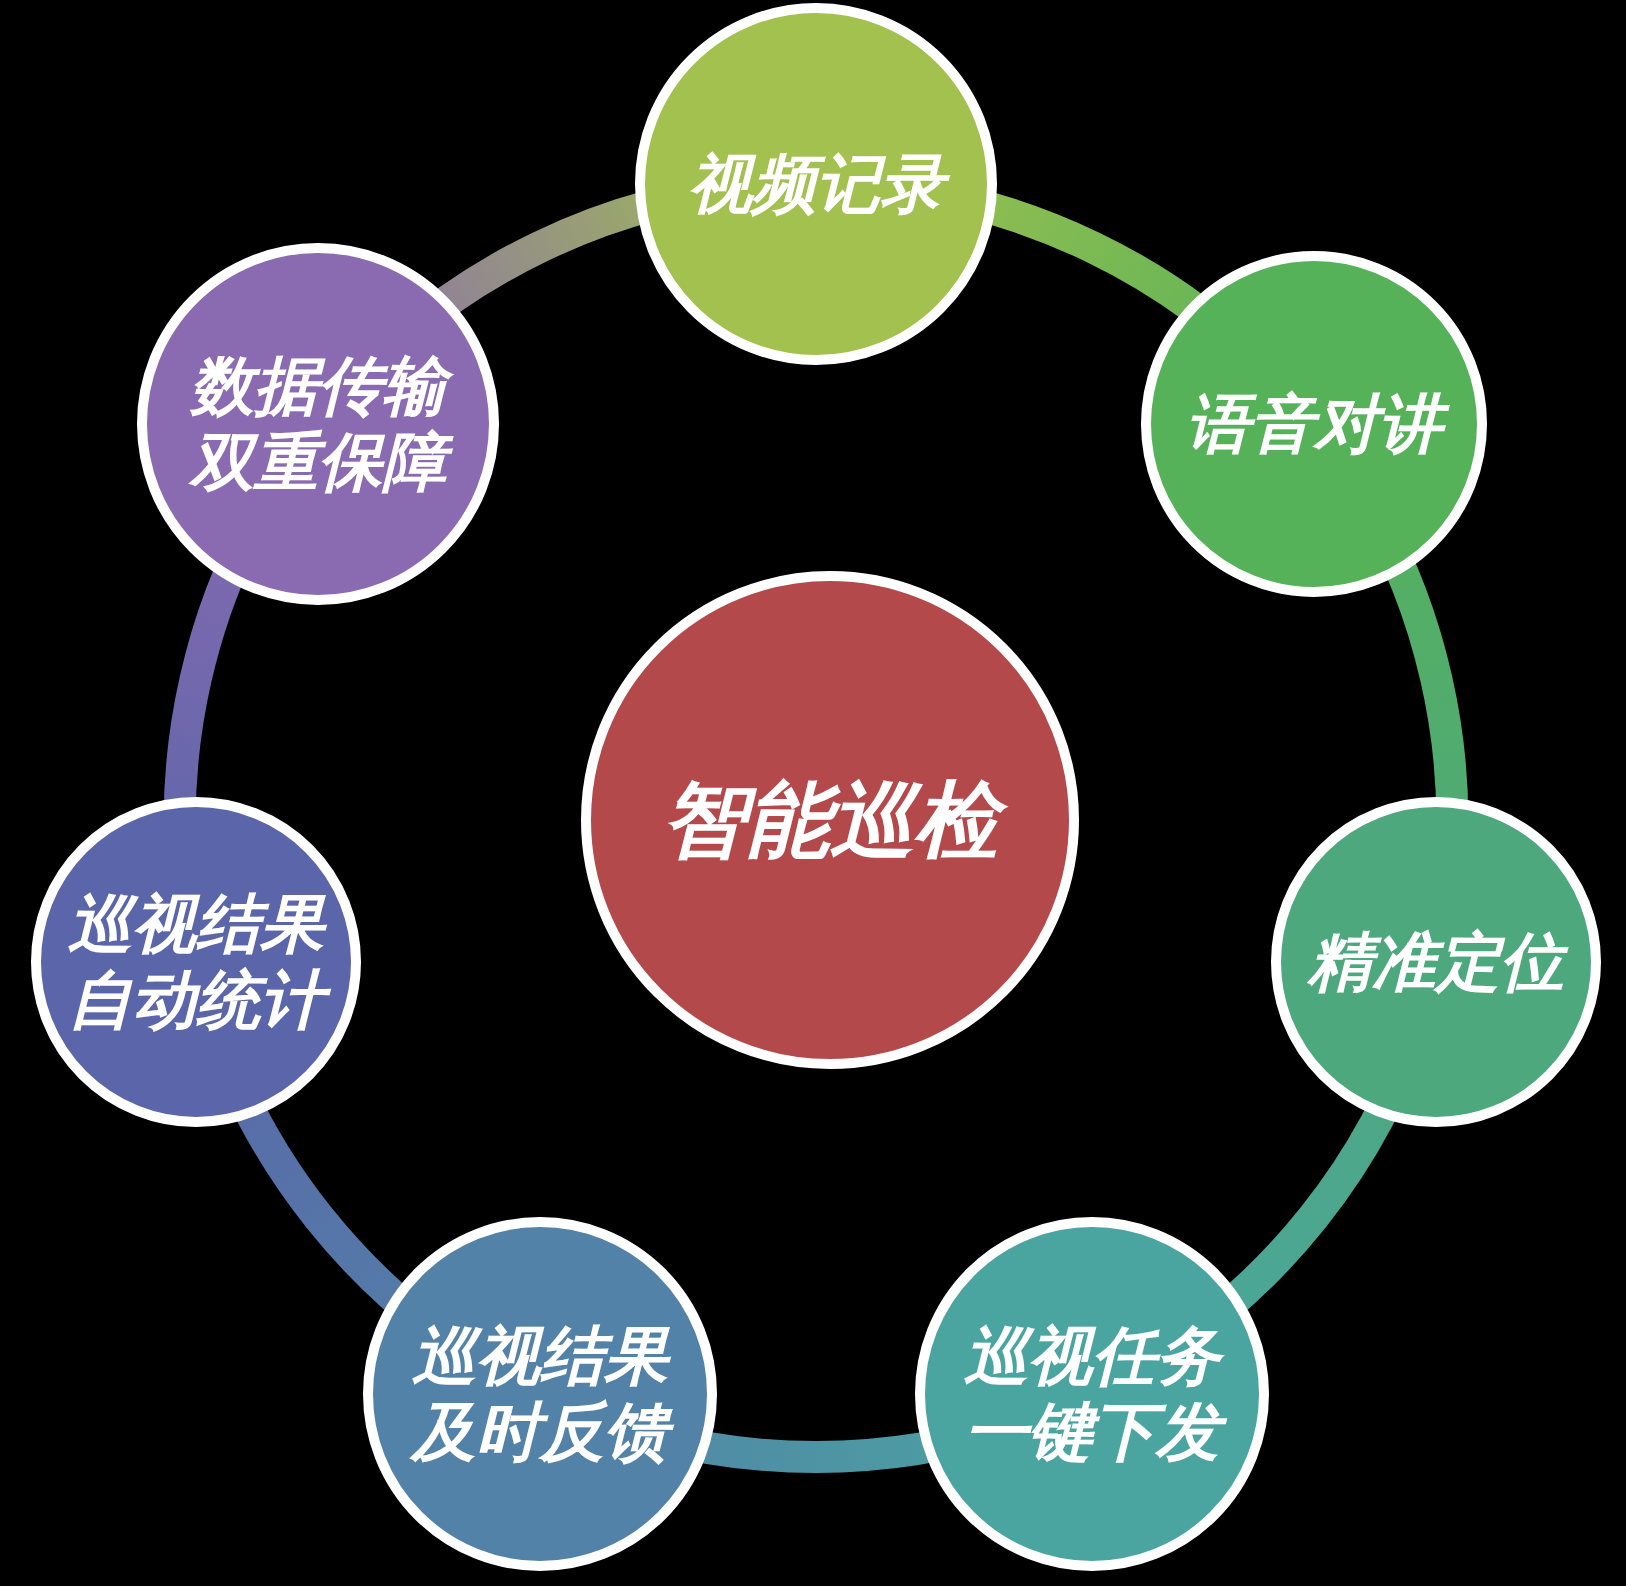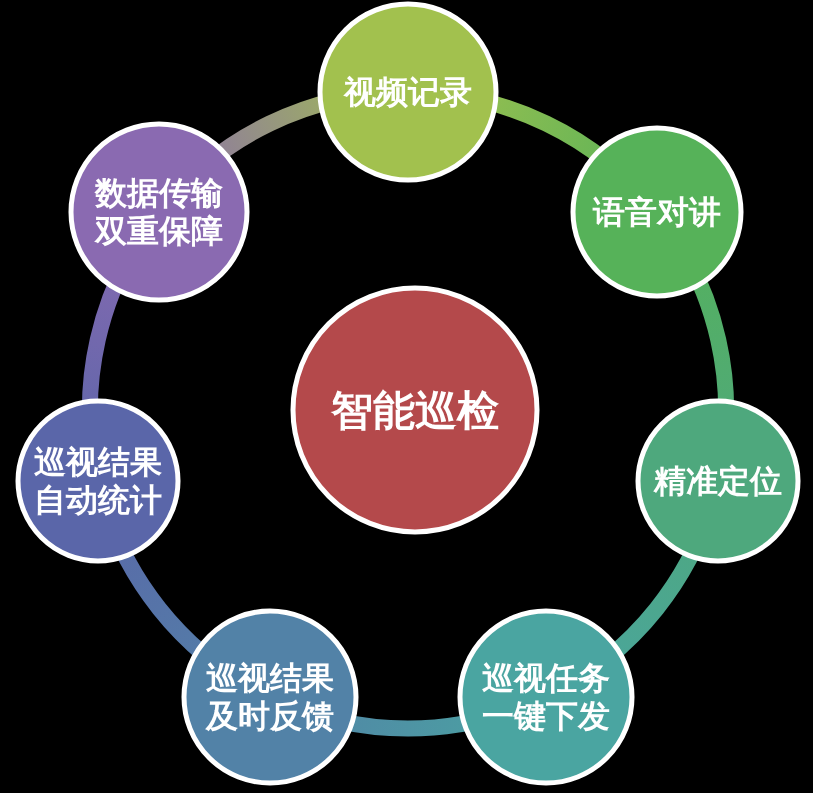--- a/index.html
+++ b/index.html
@@ -10,20 +10,21 @@
   body {
     width: 813px;
     height: 793px;
     overflow: hidden;
     font-family: "Liberation Sans", "DejaVu Sans", sans-serif;
   }
   #stage {
     position: relative;
     width: 813px;
     height: 595px;
+    font-style: italic;
   }
   svg {
     display: block;
   }
   text {
     font-family: "Liberation Sans", "DejaVu Sans", sans-serif;
     font-weight: bold;
     fill: #ffffff;
   }
 </style>

